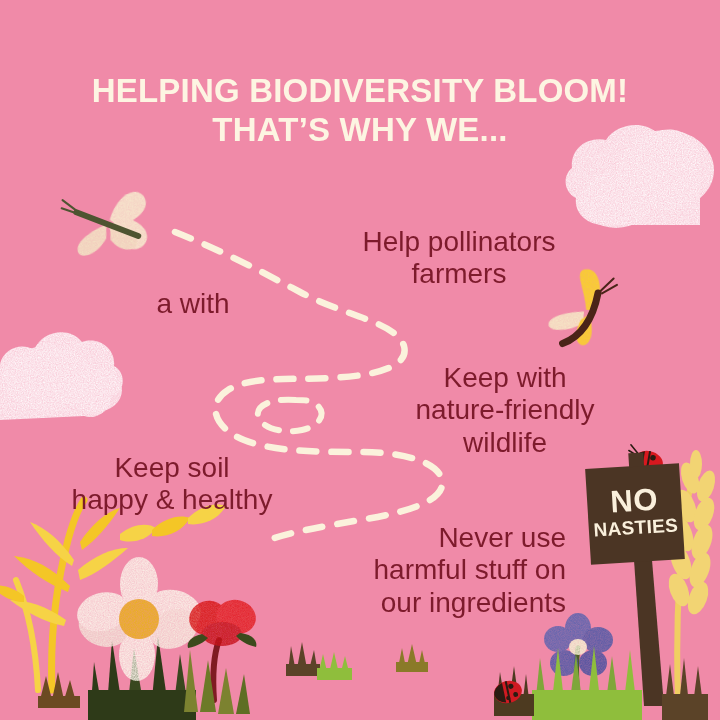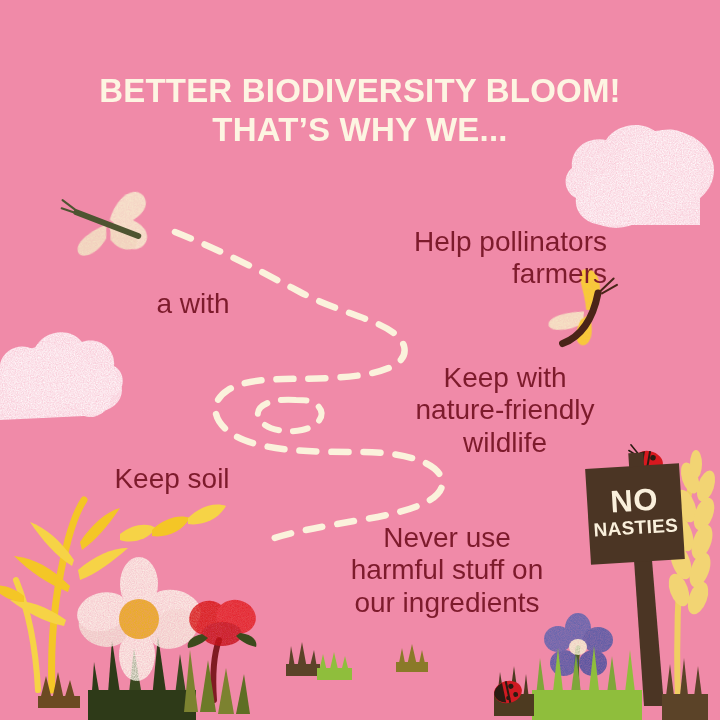--- a/index.html
+++ b/index.html
@@ -42,25 +42,25 @@
     color: #7D1B2C;
     font-size: 28px;
     font-weight: 400;
     line-height: 1.16;
     text-align: center;
     z-index: 38;
     white-space: nowrap;
   }
   .copy .ln { display: block; }
 
-  #copy-pollinators { left: 347px; top: 226px; width: 260px; text-align: right; }
+  #copy-pollinators { left: 329px; top: 226px; width: 260px; }
   #copy-wildlife    { left: 88px;  top: 288px; width: 210px; }
   #copy-farmers     { left: 392px; top: 362px; width: 226px; }
-  #copy-soil        { left: 44px;  top: 452px; width: 256px; margin-top: 11px; }
-  #copy-ingredients { left: 321px; top: 522px; width: 252px; }
+  #copy-soil        { left: 44px;  top: 452px; width: 256px; }
+  #copy-ingredients { left: 314px; top: 522px; width: 252px; text-align: right; }
 
   
   #sign {
     position: absolute;
     left: 588px; top: 466px;
     width: 94px; height: 96px;
     background: #4B3524;
     transform: rotate(-3.5deg);
     z-index: 30;
     text-align: center;
@@ -304,41 +304,42 @@
       <path d="M-15 0 A15 12 0 0 1 -5 -11 L-5 11 A15 12 0 0 1 -15 0 Z" fill="#2A1B12"></path>
       <path d="M0 -12 L0 12" stroke="#2A1B12" stroke-width="2"></path>
       <circle cx="4" cy="-6" r="2.8" fill="#2A1B12"></circle>
       <circle cx="8" cy="4" r="2.6" fill="#2A1B12"></circle>
       <circle cx="-1" cy="7" r="2.2" fill="#2A1B12"></circle>
       <path d="M-12 -8 L-20 -15 M-11 -5 L-21 -9" stroke="#2A1B12" stroke-width="1.6" stroke-linecap="round"></path>
     </g>
   </svg>
 
   <div id="headline">
-    <span class="hl">BETTER BIODIVERSITY BLOOM!</span>
+    <span class="hl">HELPING BIODIVERSITY BLOOM!</span>
     <span class="hl">THAT’S WHY WE...</span>
   </div>
 
   <div class="copy" id="copy-pollinators">
     <span class="ln">Help pollinators</span>
     <span class="ln">farmers</span>
   </div>
 
   <div class="copy" id="copy-wildlife">
     <span class="ln">a with</span>
   </div>
 
   <div class="copy" id="copy-farmers">
     <span class="ln">Keep with</span>
     <span class="ln">nature-friendly</span>
     <span class="ln">wildlife</span>
   </div>
 
   <div class="copy" id="copy-soil">
     <span class="ln">Keep soil</span>
+    <span class="ln">happy &amp; healthy</span>
   </div>
 
   <div class="copy" id="copy-ingredients">
     <span class="ln">Never use</span>
     <span class="ln">harmful stuff on</span>
     <span class="ln">our ingredients</span>
   </div>
 
   <div id="sign">
     <div class="nub"></div>

